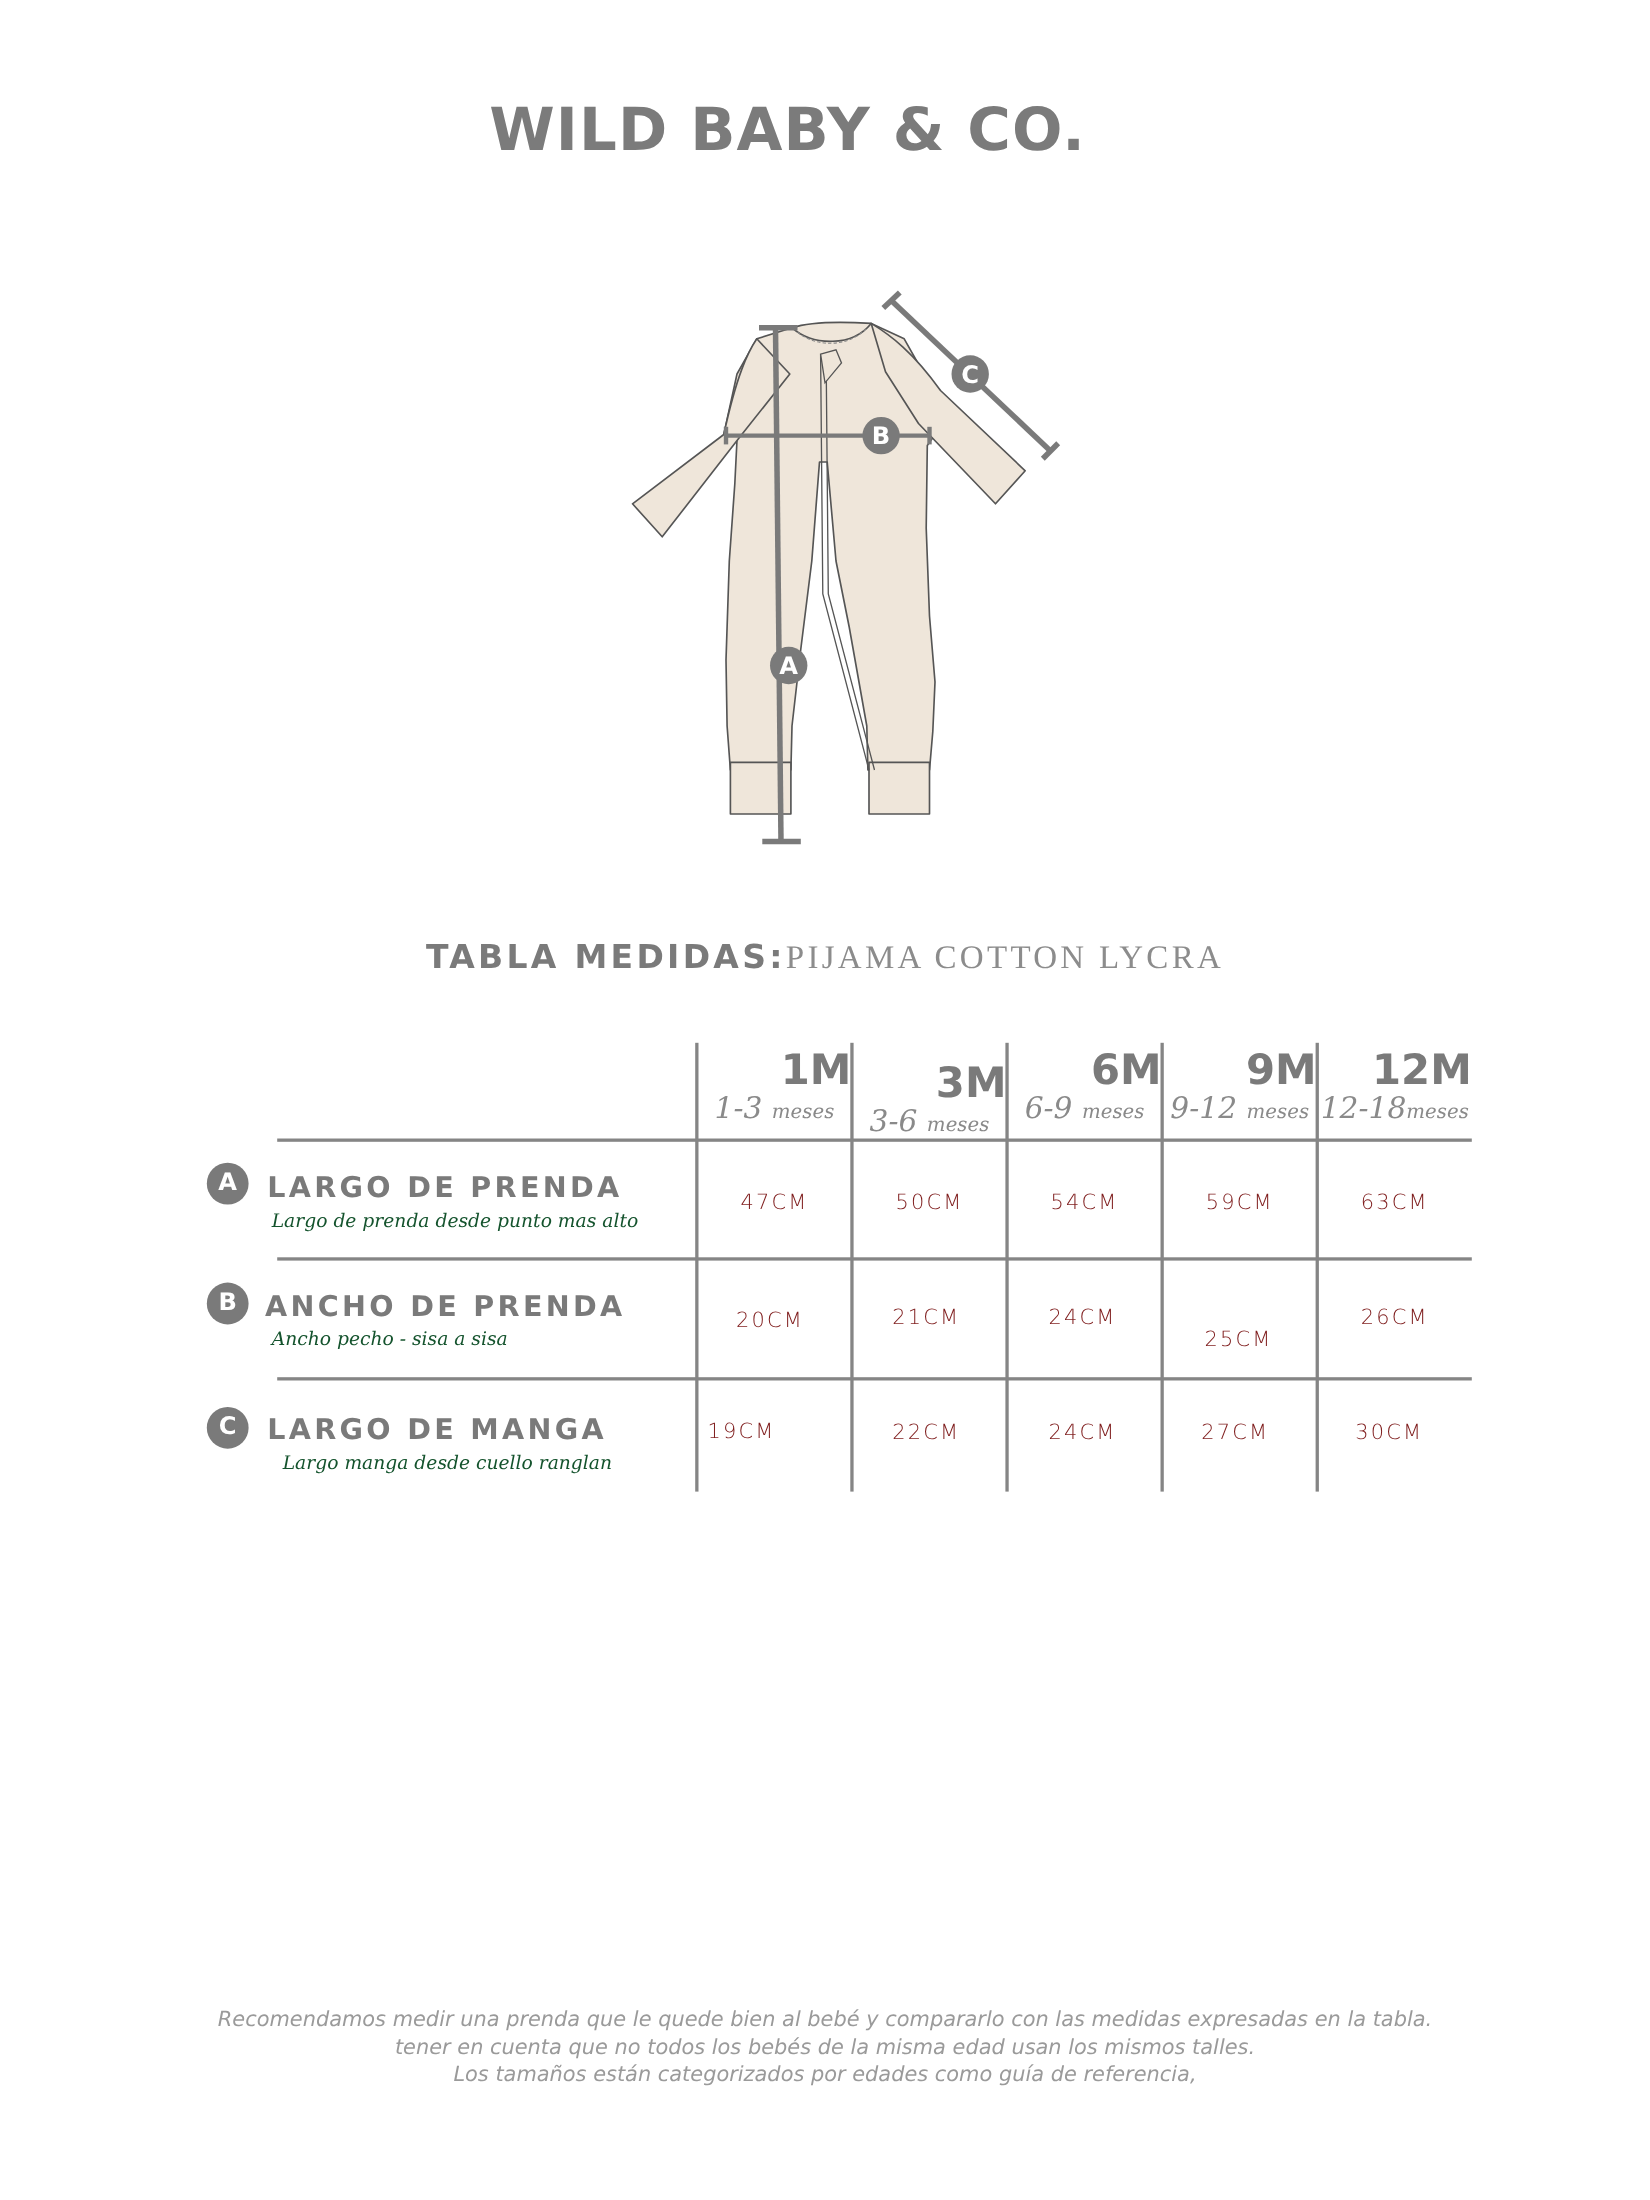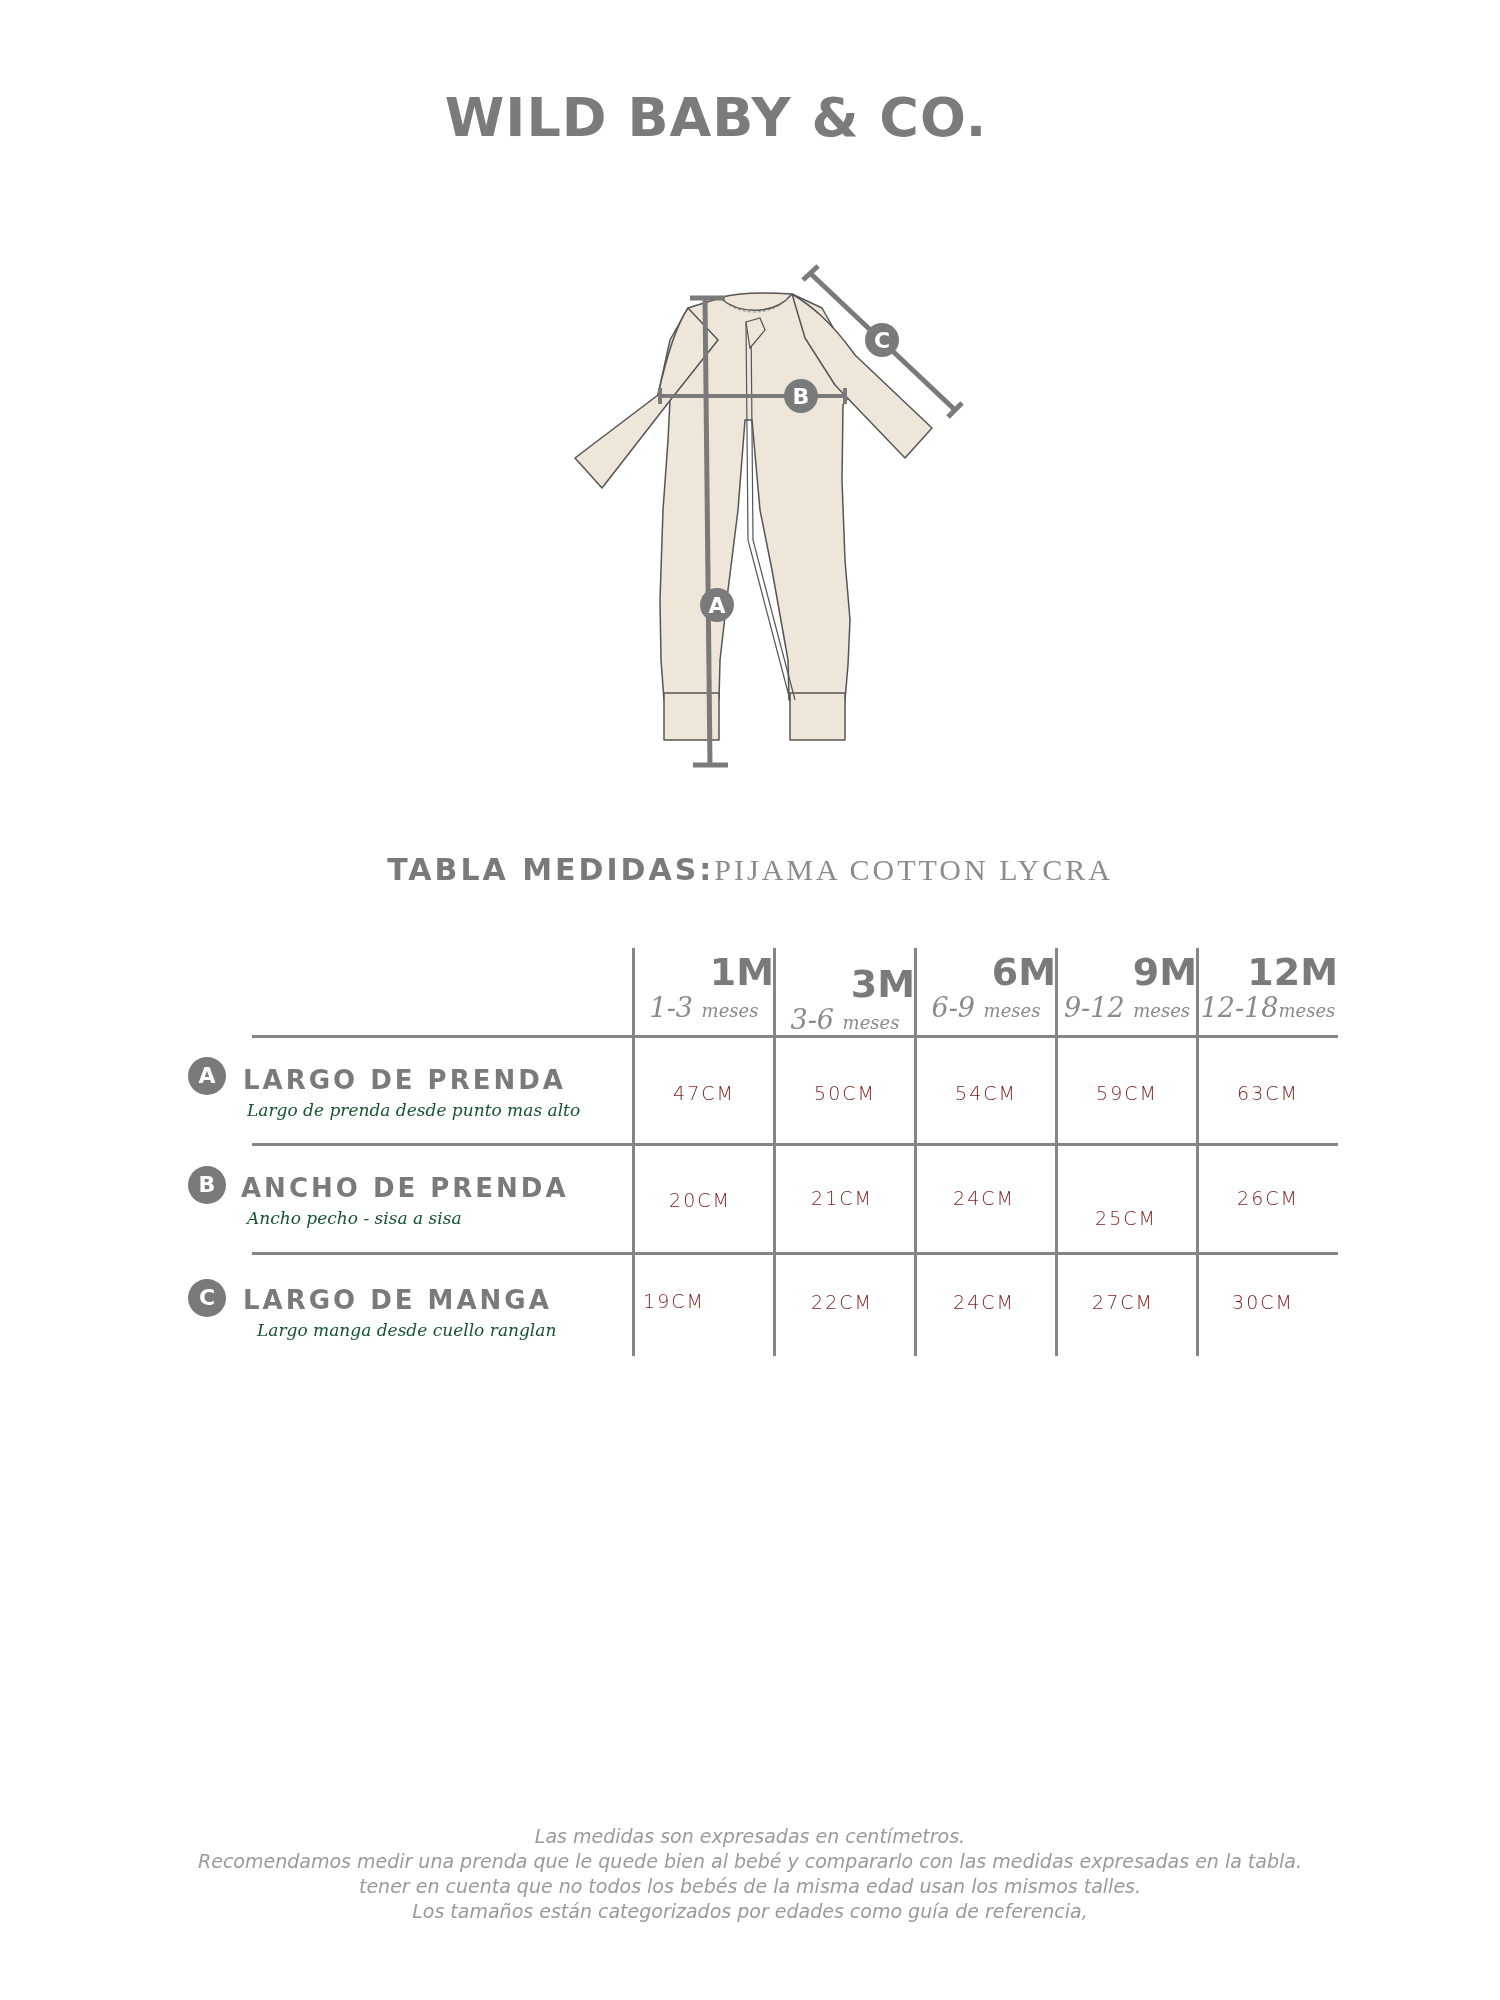--- a/index.html
+++ b/index.html
@@ -140,17 +140,16 @@
 <div class="row-badge" style="left:188px; top:1279px;">C</div>
 <div class="row-label" style="left:243px; top:1285px;">LARGO DE MANGA</div>
 <div class="row-sub" style="left:257px; top:1320px;">Largo manga desde cuello ranglan</div>
 <div class="cell" style="left:604px; top:1290px;">19CM</div>
 <div class="cell" style="left:772px; top:1291px;">22CM</div>
 <div class="cell" style="left:914px; top:1291px;">24CM</div>
 <div class="cell" style="left:1053px; top:1291px;">27CM</div>
 <div class="cell" style="left:1193px; top:1291px;">30CM</div>
 
 <div id="footnote" class="abs">
-  <div>Las medidas son expresadas en centímetros.</div>
   <div>Recomendamos medir una prenda que le quede bien al bebé y compararlo con las medidas expresadas en la tabla.</div>
   <div>tener en cuenta que no todos los bebés de la misma edad usan los mismos talles.</div>
   <div>Los tamaños están categorizados por edades como guía de referencia,</div>
 </div>
 
 </body></html>

